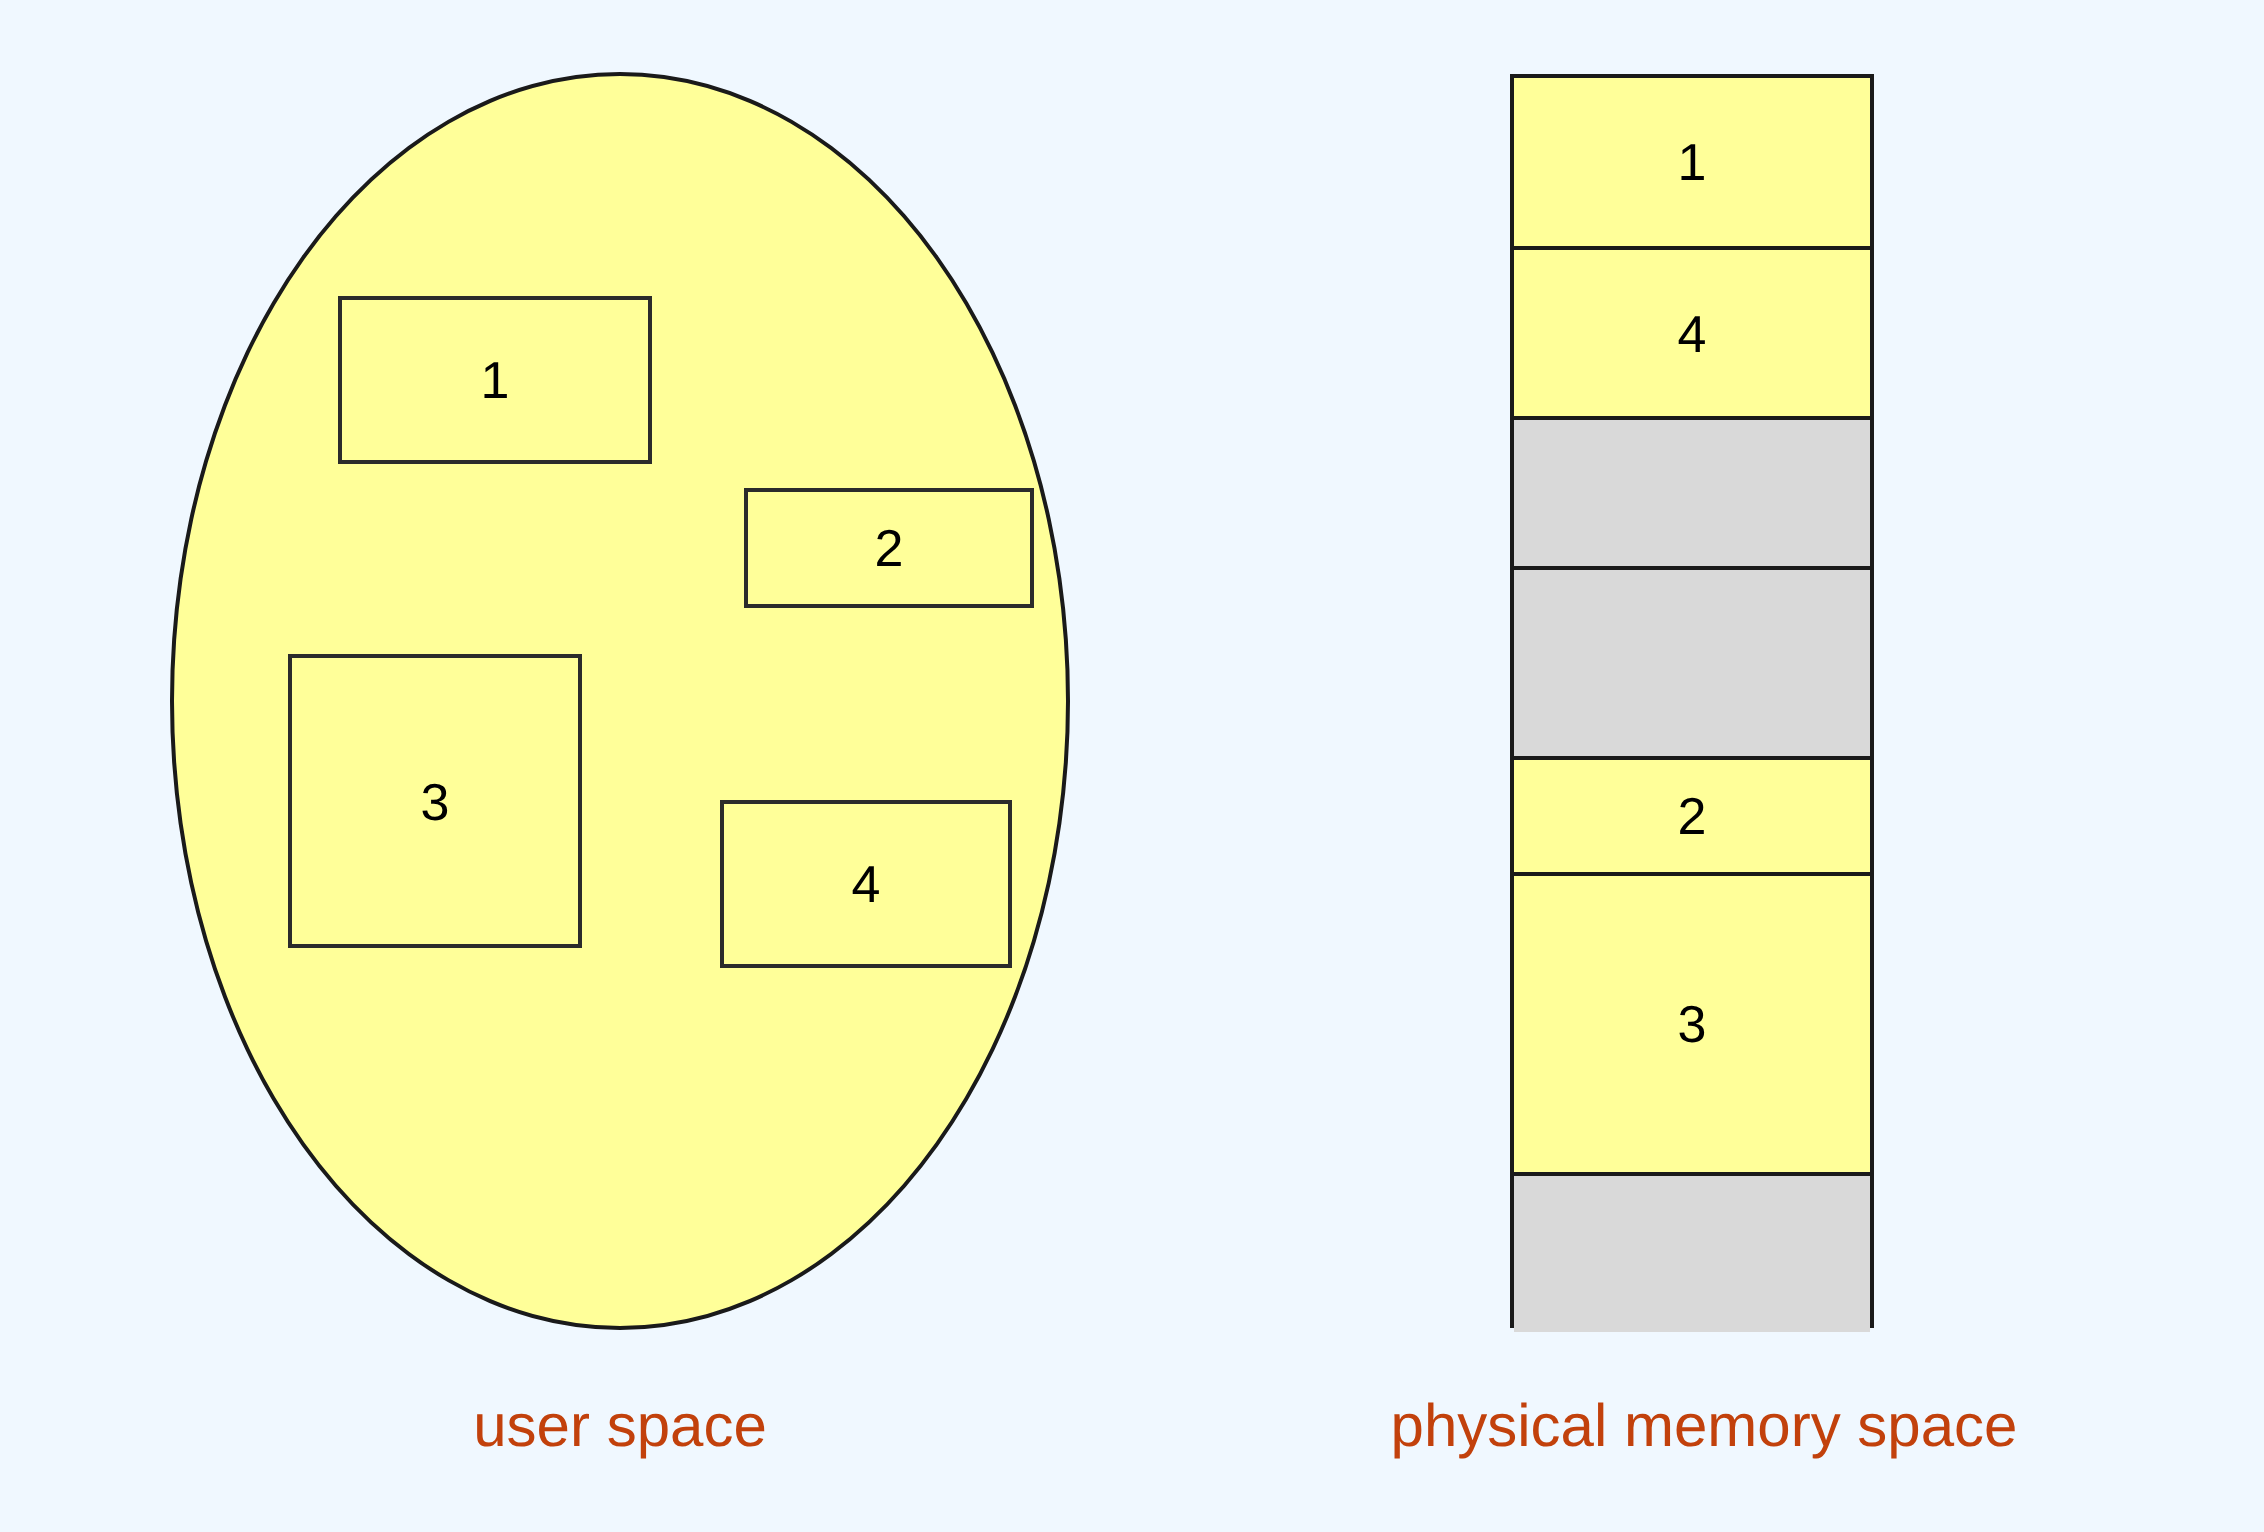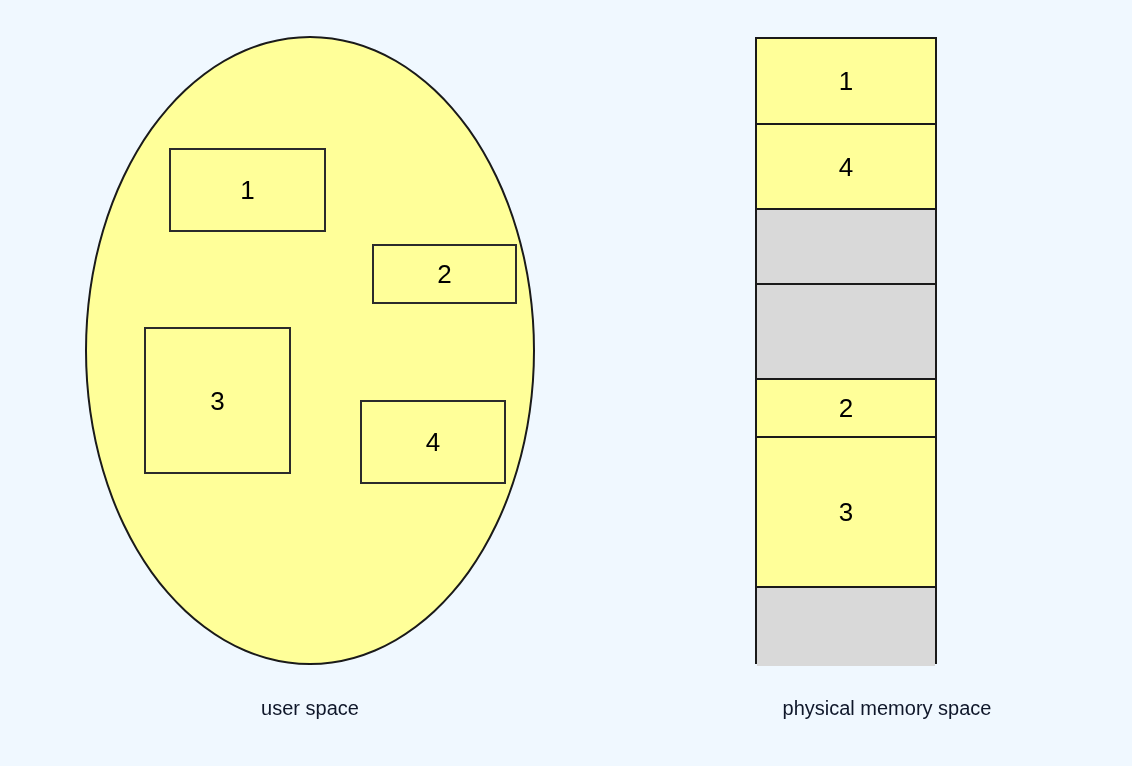--- a/index.html
+++ b/index.html
@@ -98,27 +98,27 @@
     font-family: "Liberation Sans", sans-serif;
   }
 
   .mem-block.used { background: #ffff99; }
   .mem-block.free { background: #d9d9d9; }
   .mem-block.divider-below { border-bottom: 2px solid #1a1a1a; }
 
   
   .caption {
     position: absolute;
-    color: #0f172a;
-    font-size: 20px;
+    color: #c2410c;
+    font-size: 30px;
     font-family: "Liberation Sans", sans-serif;
     white-space: nowrap;
   }
   .caption-user { left: 0px; top: 697px; width: 620px; text-align: center; }
-  .caption-memory { left: 667px; top: 697px; width: 440px; text-align: center; }
+  .caption-memory { left: 632px; top: 697px; width: 440px; text-align: center; }
 </style>
 </head>
 <body>
 
 <div id="diagram-root">
 
   <div class="user-space-panel">
 
     <div class="ellipse"></div>
 

